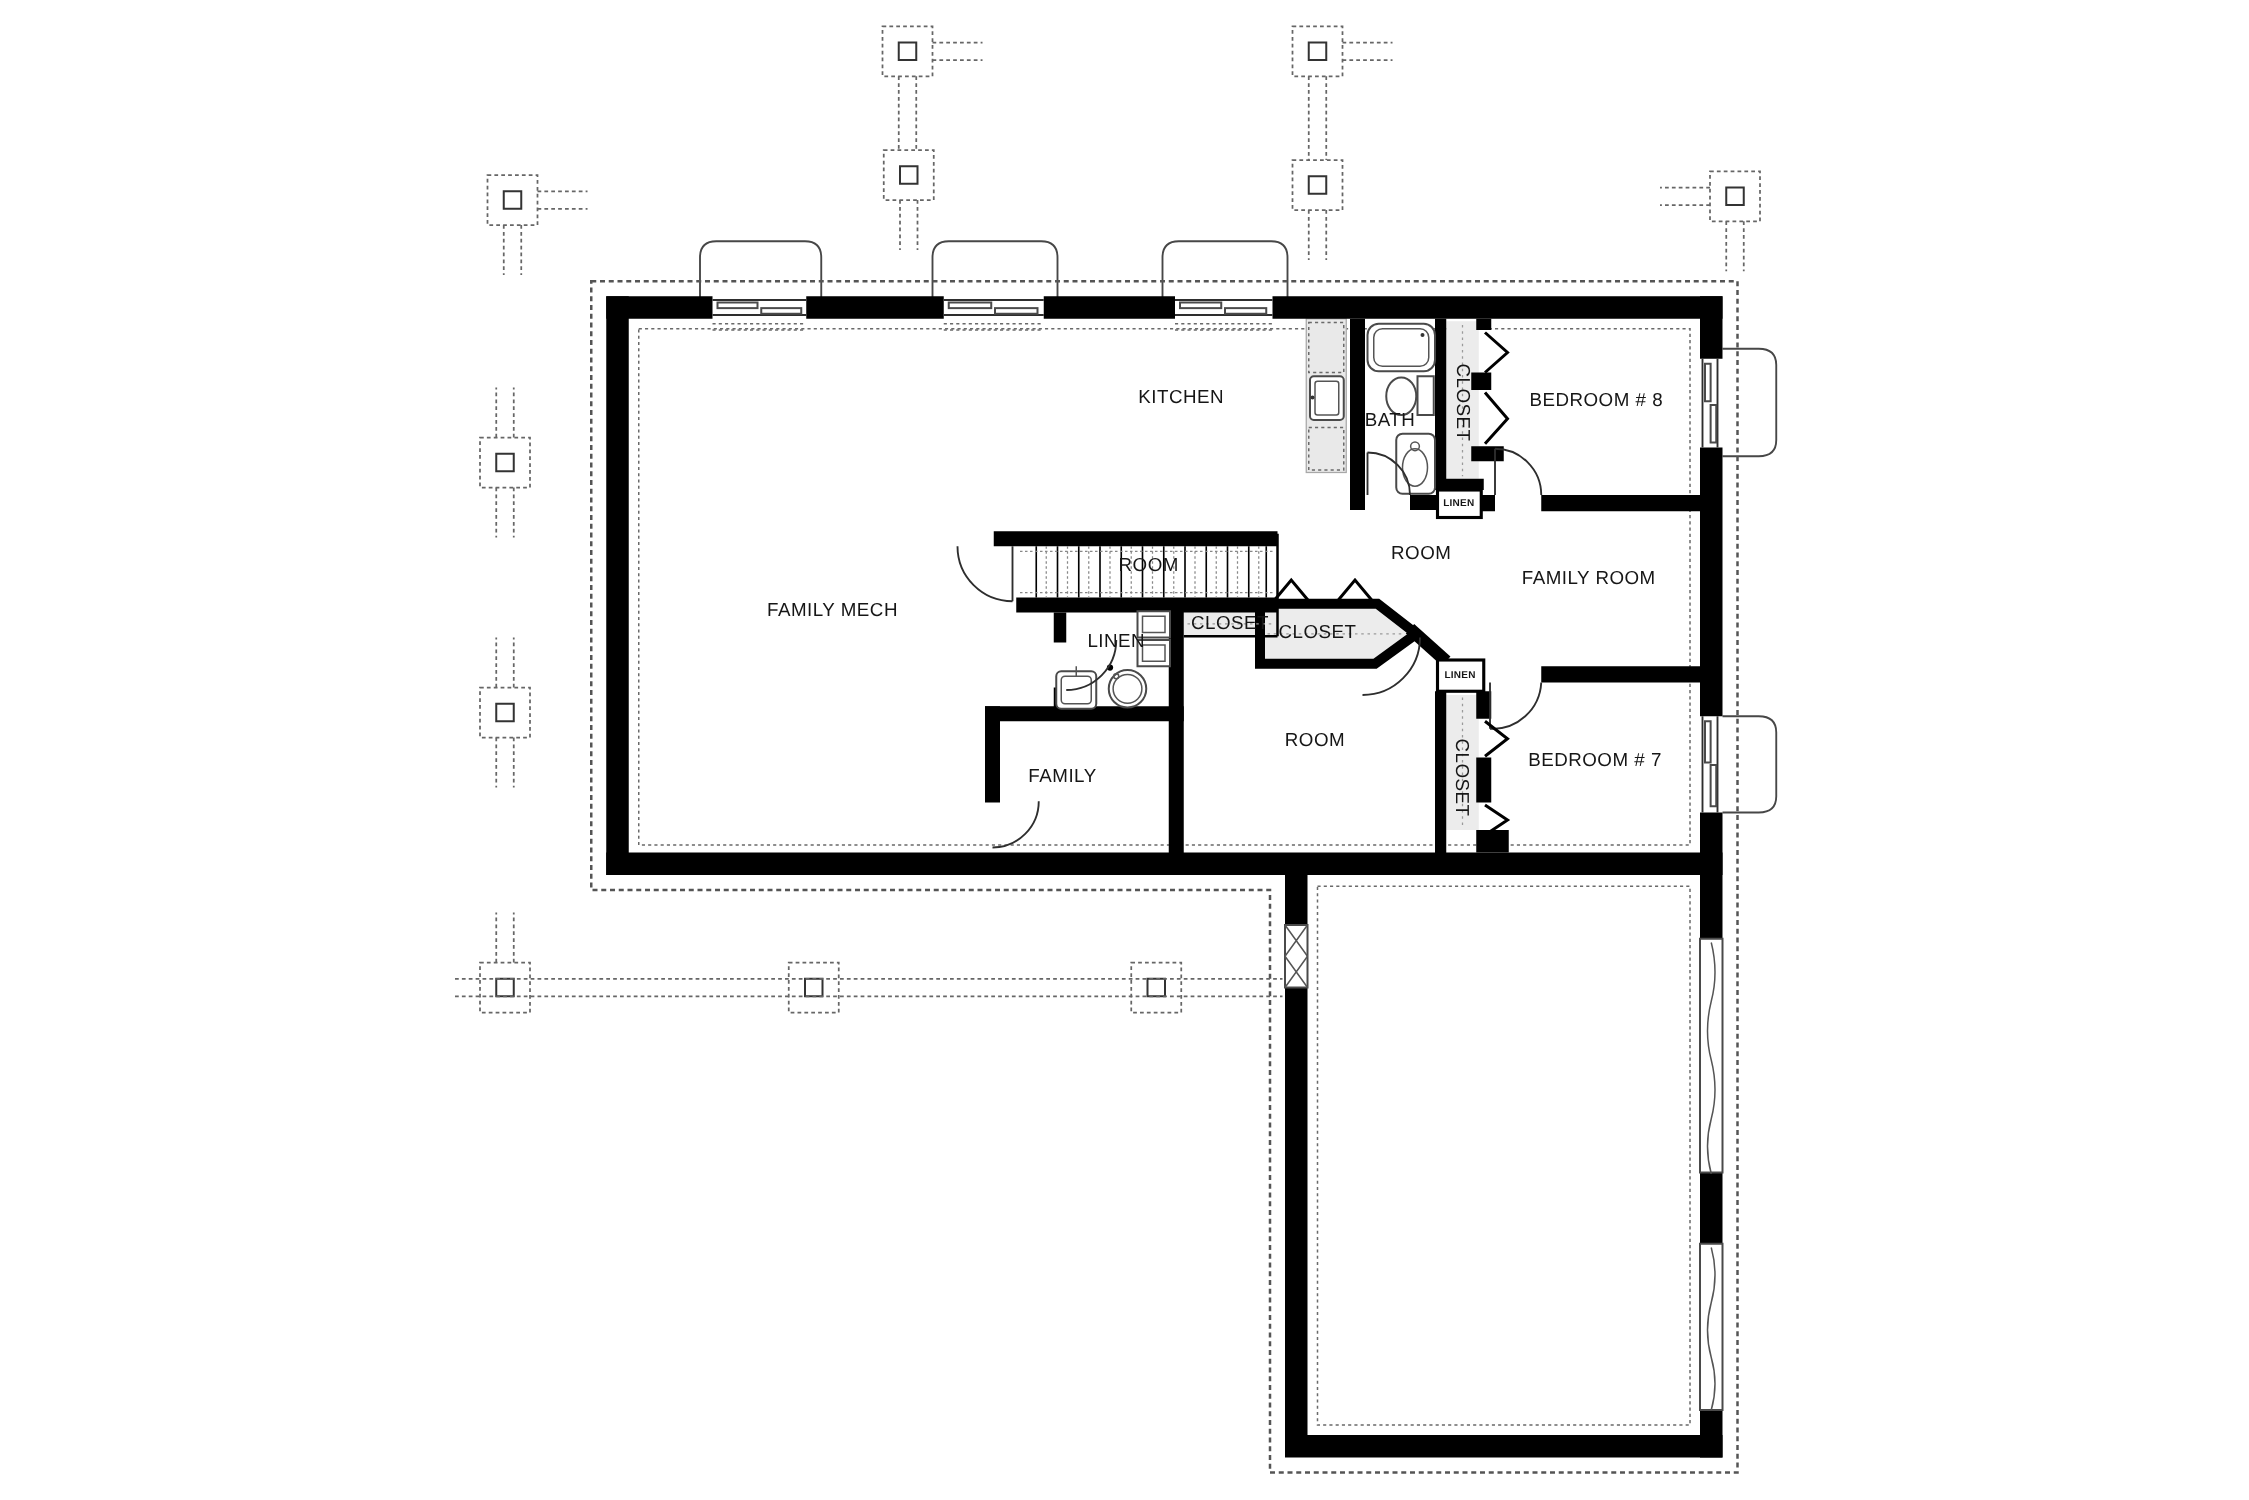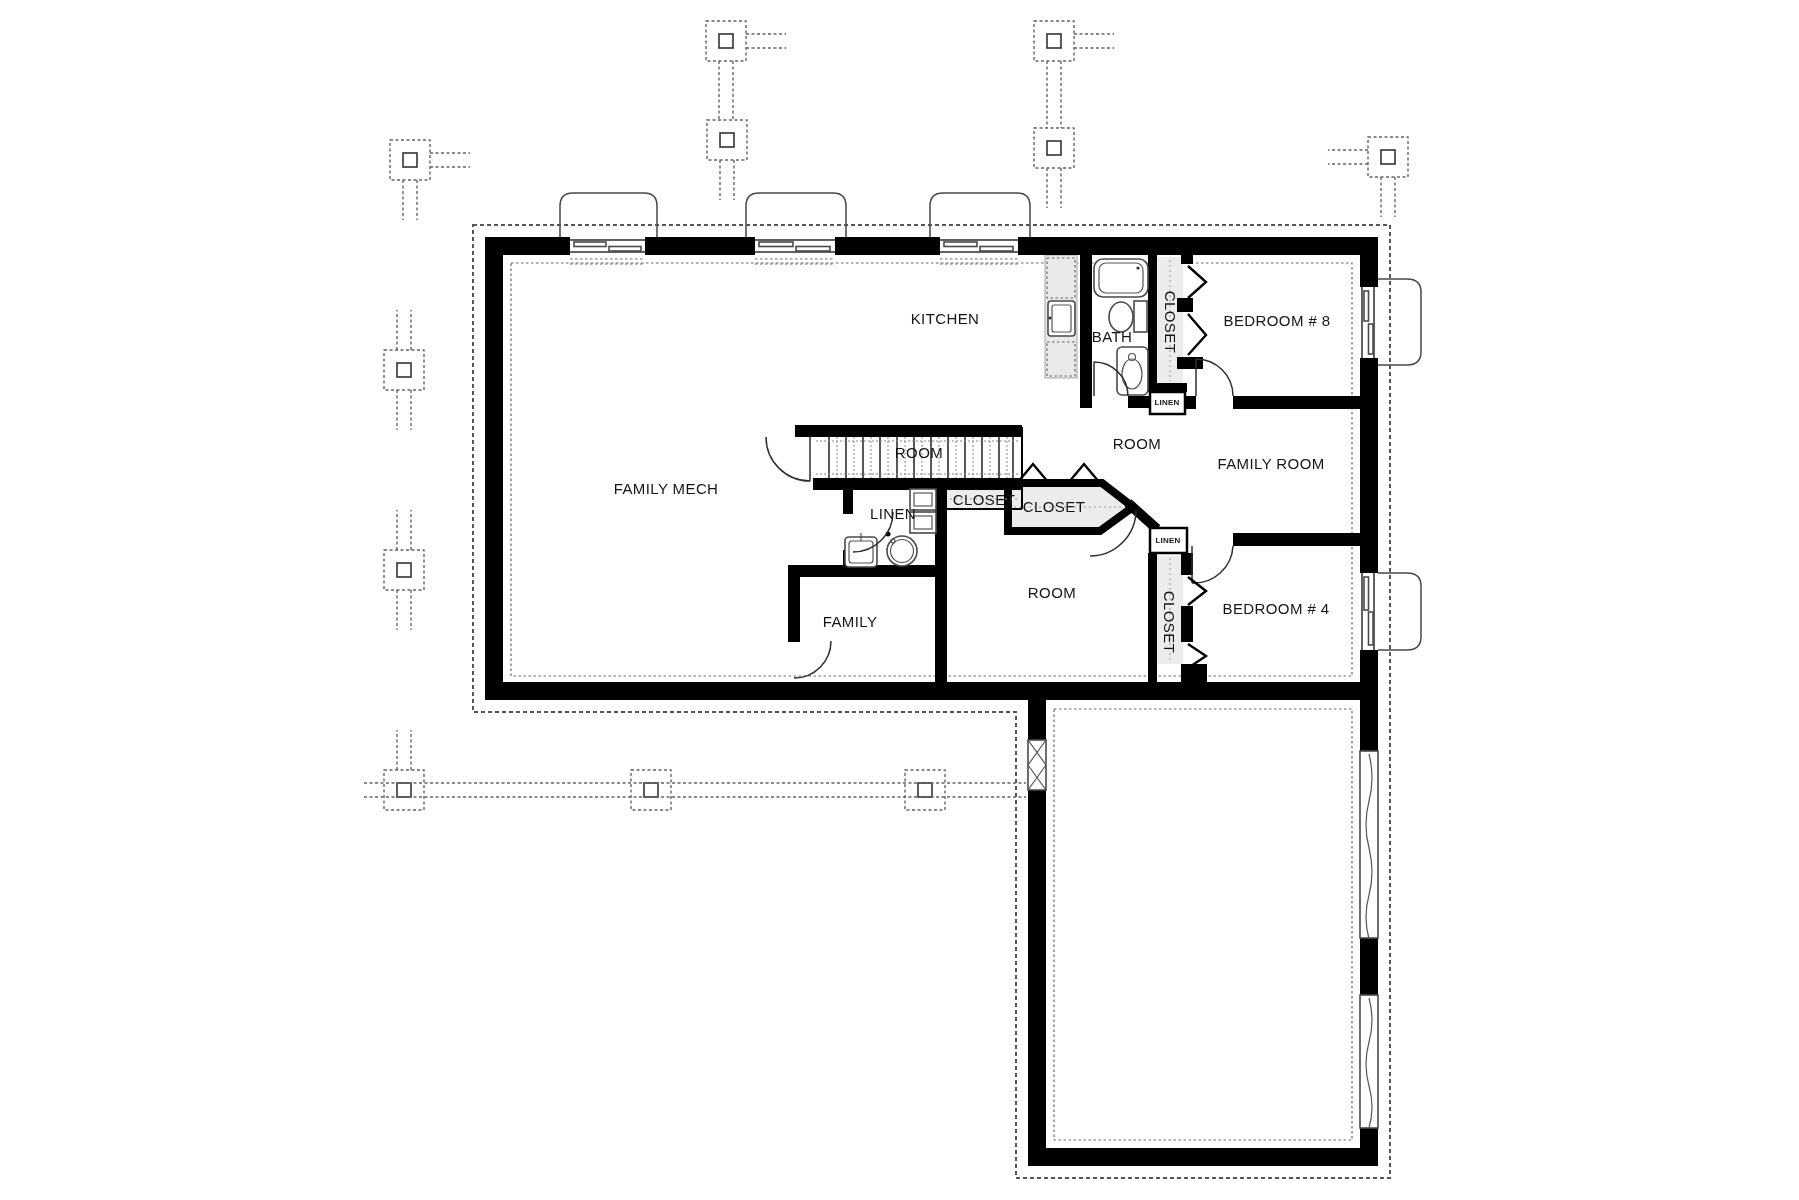--- a/index.html
+++ b/index.html
@@ -238,17 +238,17 @@
   <div class="lbl" style="left:1277px;top:320px">BEDROOM # 8</div>
   <div class="lbl" style="left:919px;top:452px">ROOM</div>
   <div class="lbl" style="left:1137px;top:443px">ROOM</div>
   <div class="lbl" style="left:1271px;top:463px">FAMILY ROOM</div>
   <div class="lbl" style="left:984px;top:499px">CLOSET</div>
   <div class="lbl" style="left:1054px;top:506px">CLOSET</div>
   <div class="lbl" style="left:893px;top:513px">LINEN</div>
   <div class="lbl" style="left:1052px;top:592px">ROOM</div>
   <div class="lbl" style="left:850px;top:621px">FAMILY</div>
   <div class="lbl vert" style="left:1169px;top:622px">CLOSET</div>
-  <div class="lbl" style="left:1276px;top:608px">BEDROOM # 4</div>
+  <div class="lbl" style="left:1276px;top:608px">BEDROOM # 7</div>
   <div class="lbl small" style="left:1167px;top:402px">LINEN</div>
   <div class="lbl small" style="left:1168px;top:540px">LINEN</div>
 
 </div>
 
 </body></html>

